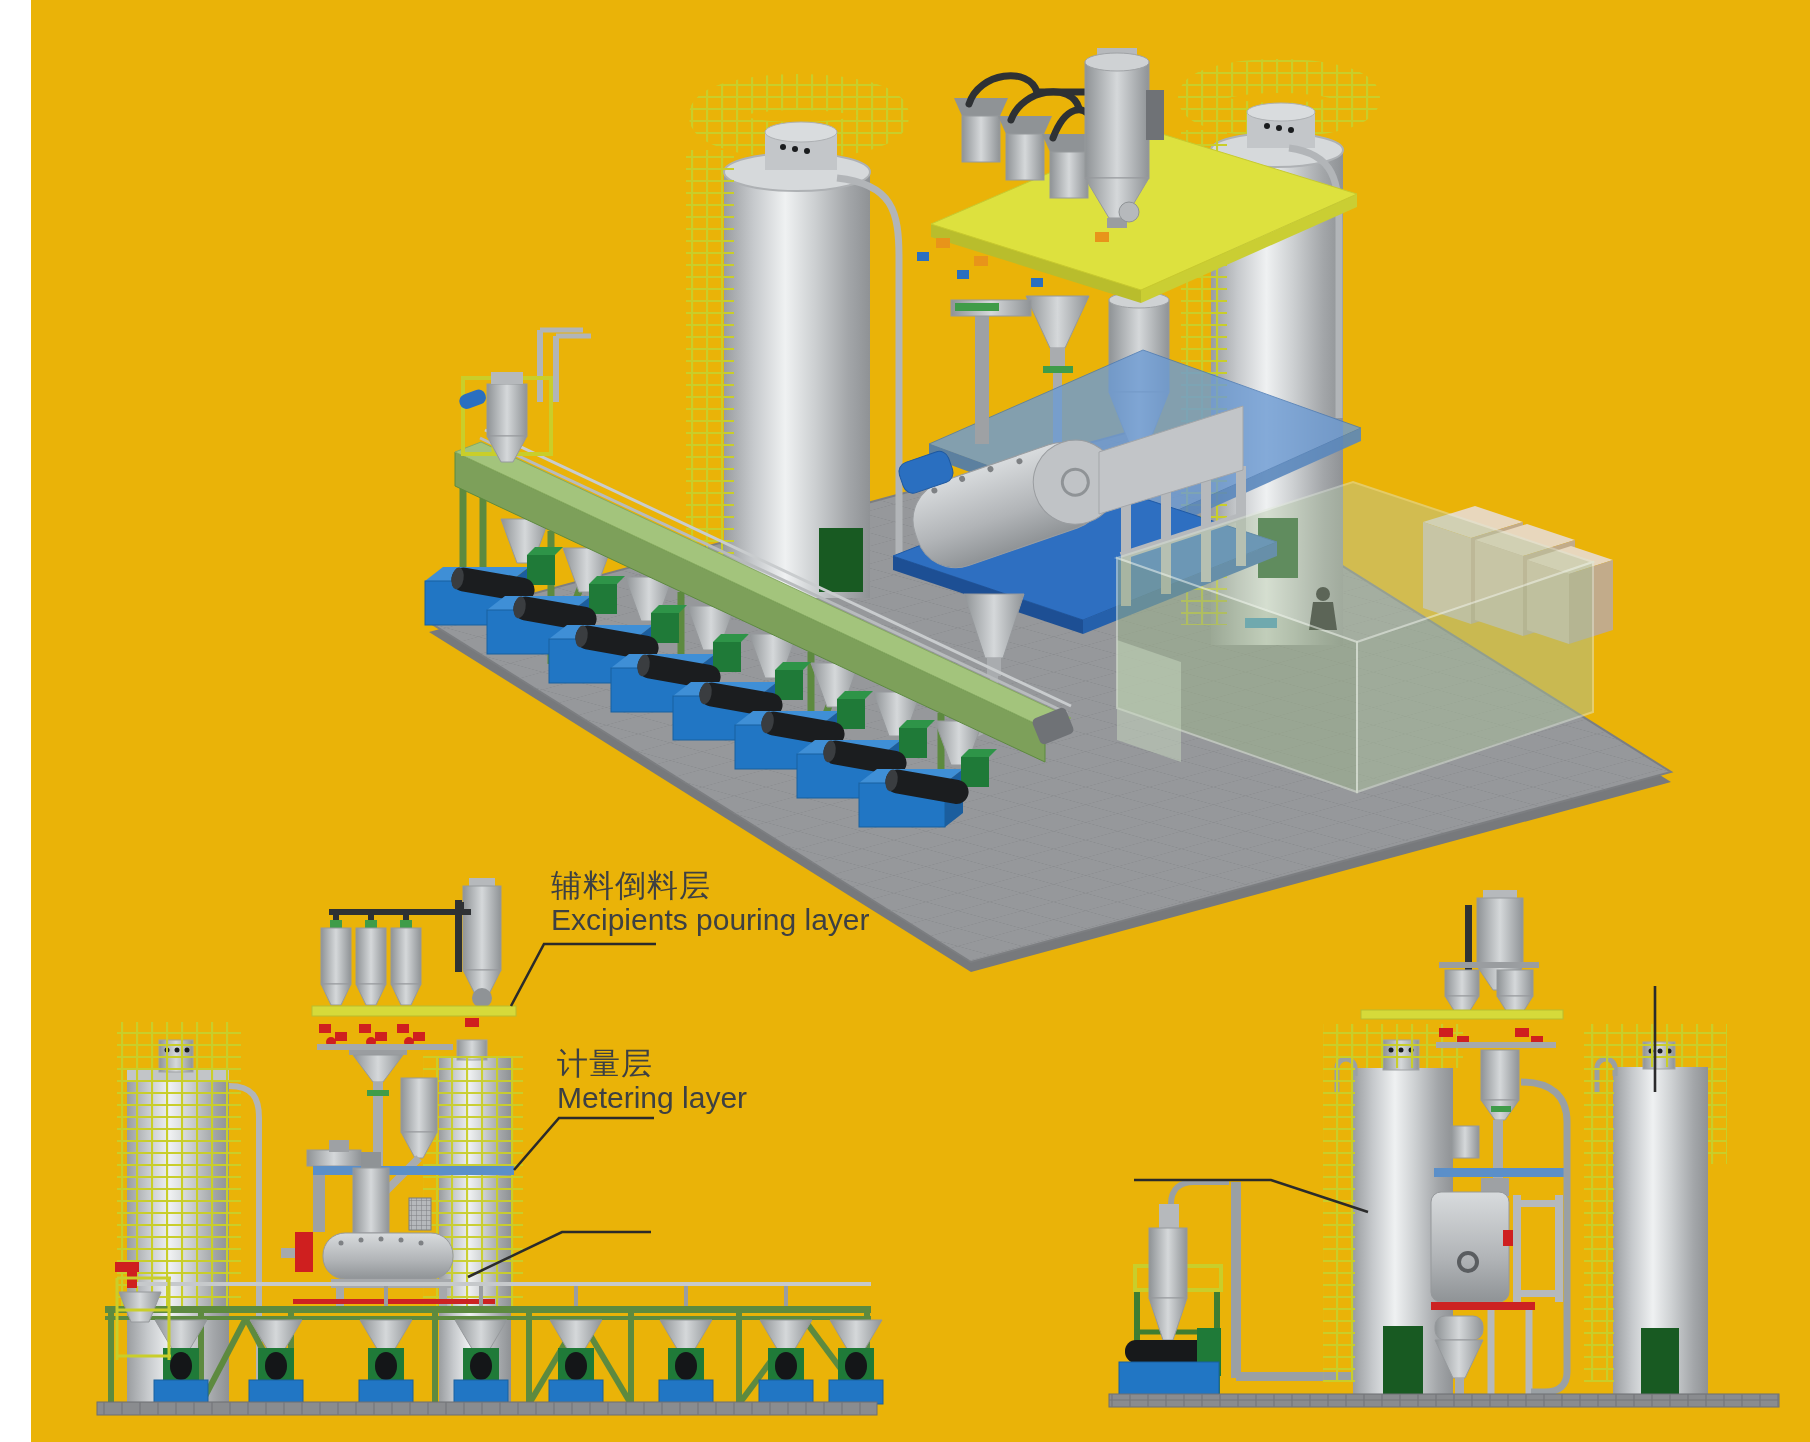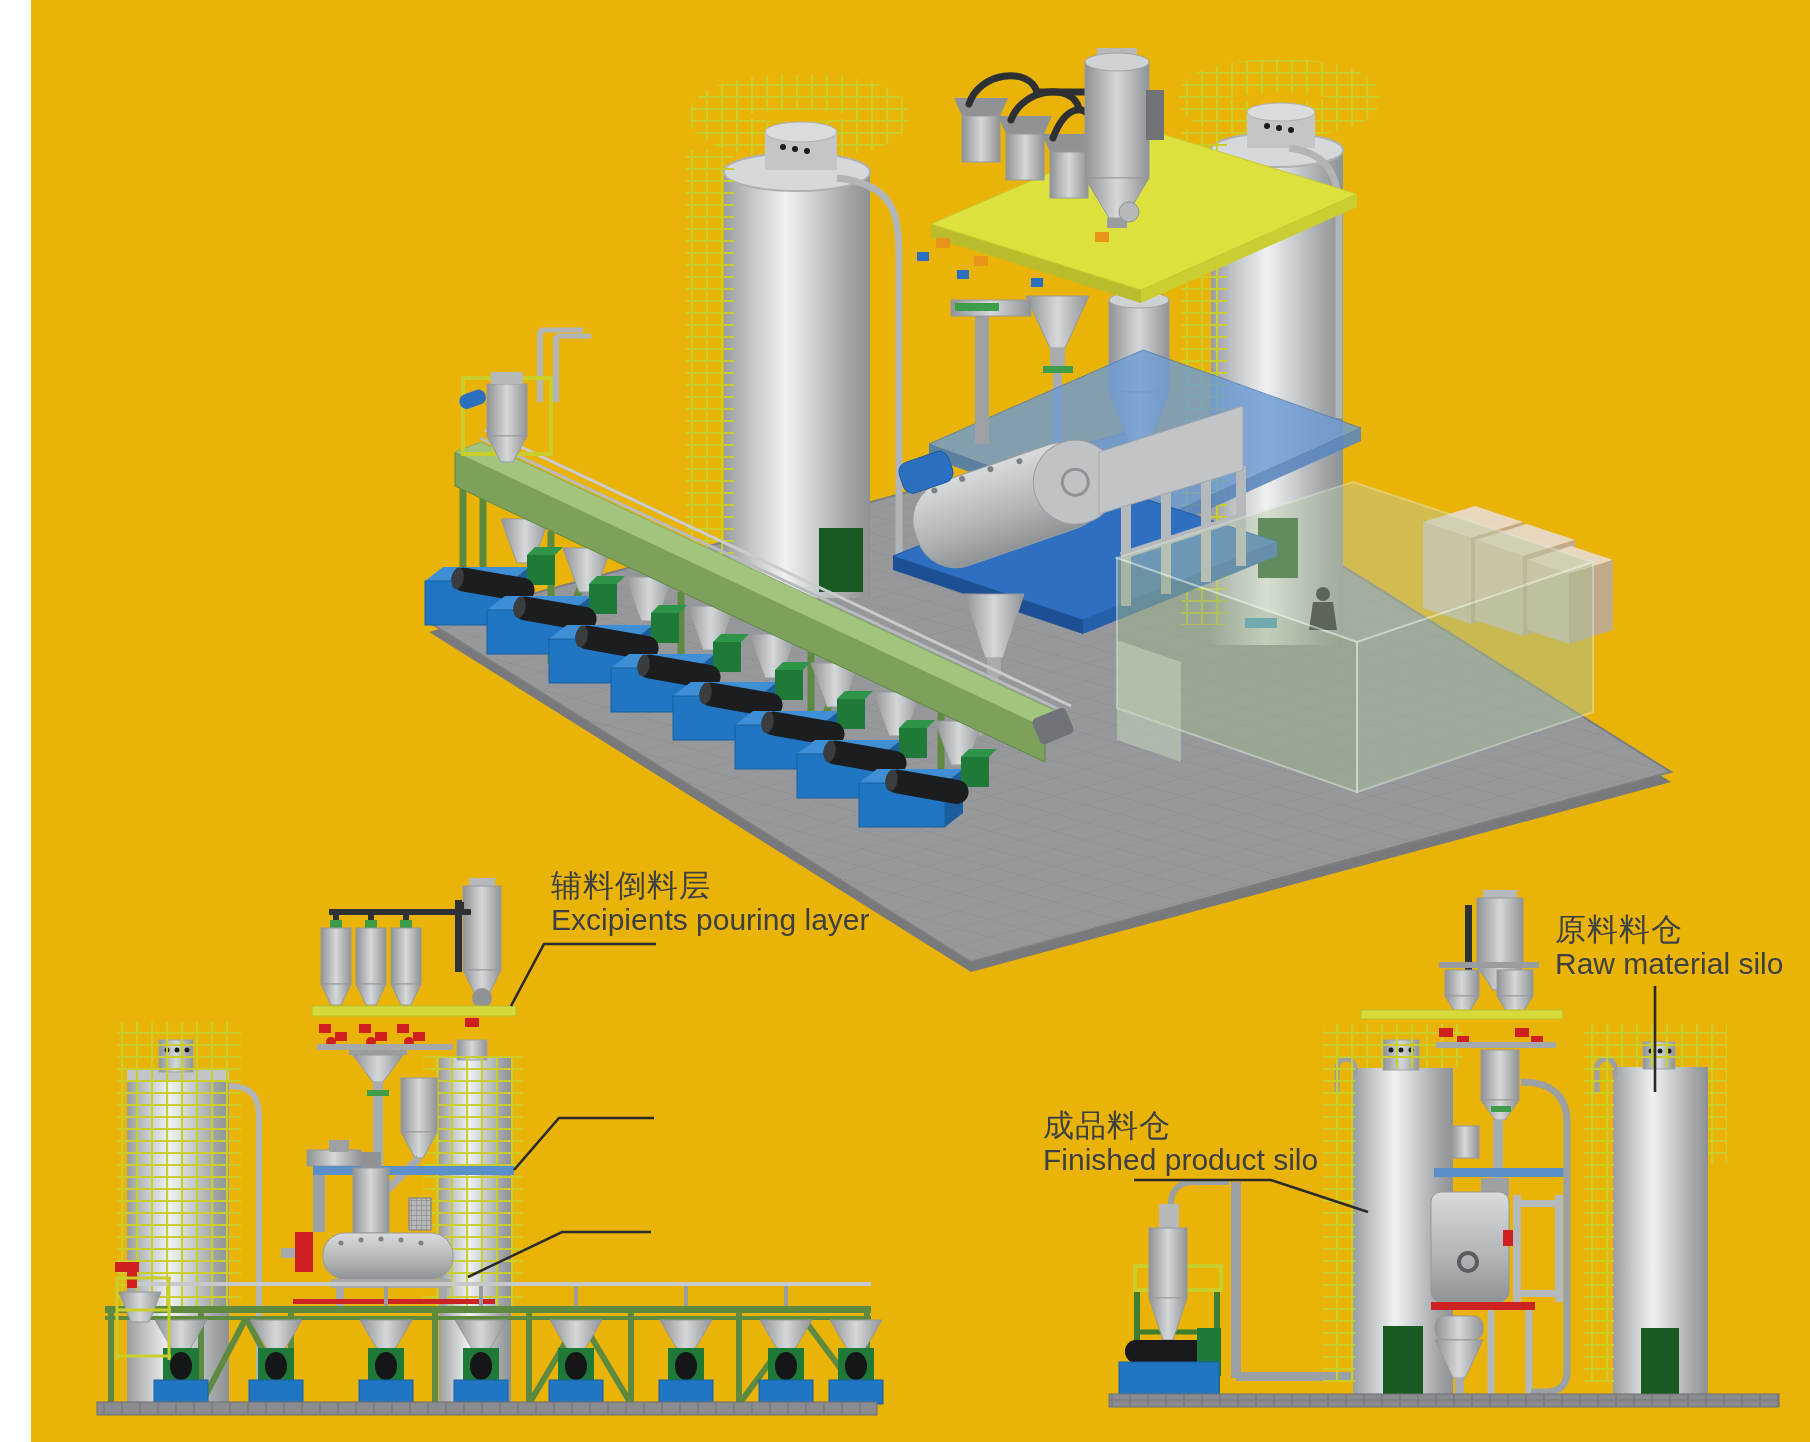--- a/index.html
+++ b/index.html
@@ -662,22 +662,18 @@
     <polyline points="620,1232 531,1232 437,1277"></polyline>
     <polyline points="1103,1180 1240,1180 1337,1212"></polyline>
     <line x1="1624" y1="986" x2="1624" y2="1092"></line>
   </g>
 </svg>
 
 <div class="plabel" style="left:520px;top:868px;">
   <div class="zh">辅料倒料层</div>
   <div class="en">Excipients pouring layer</div>
 </div>
-<div class="plabel" style="left:1012px;top:1108px;">
-  <div class="zh">成品料仓</div>
-  <div class="en">Finished product silo</div>
+<div class="plabel" style="left:526px;top:1046px;">
+  <div class="zh">计量层</div>
+  <div class="en">Metering layer</div>
 </div>
-<div class="plabel" style="left:1524px;top:912px;">
-  <div class="zh">原料料仓</div>
-  <div class="en">Raw material silo</div>
+
 </div>
 
-</div>
-
 </body></html>

